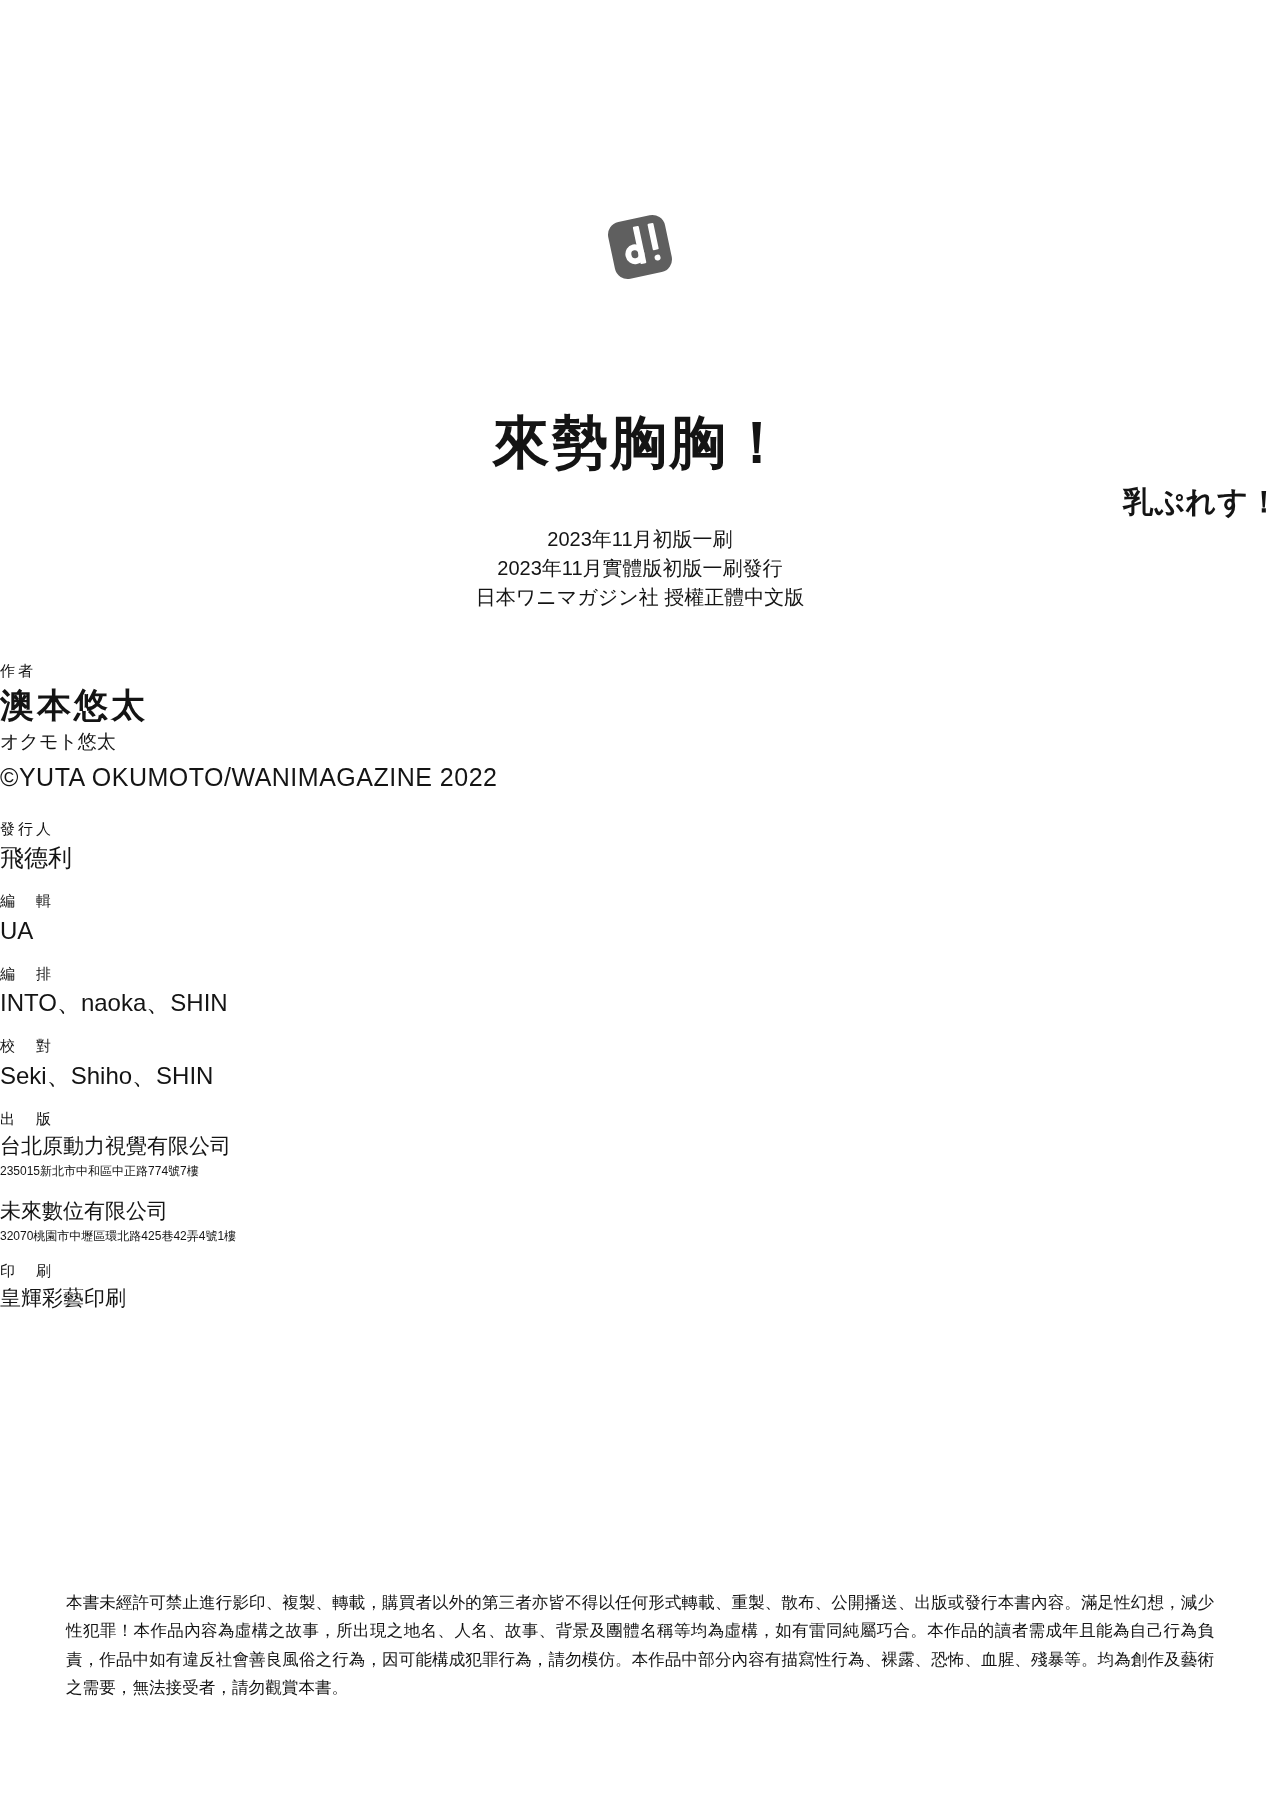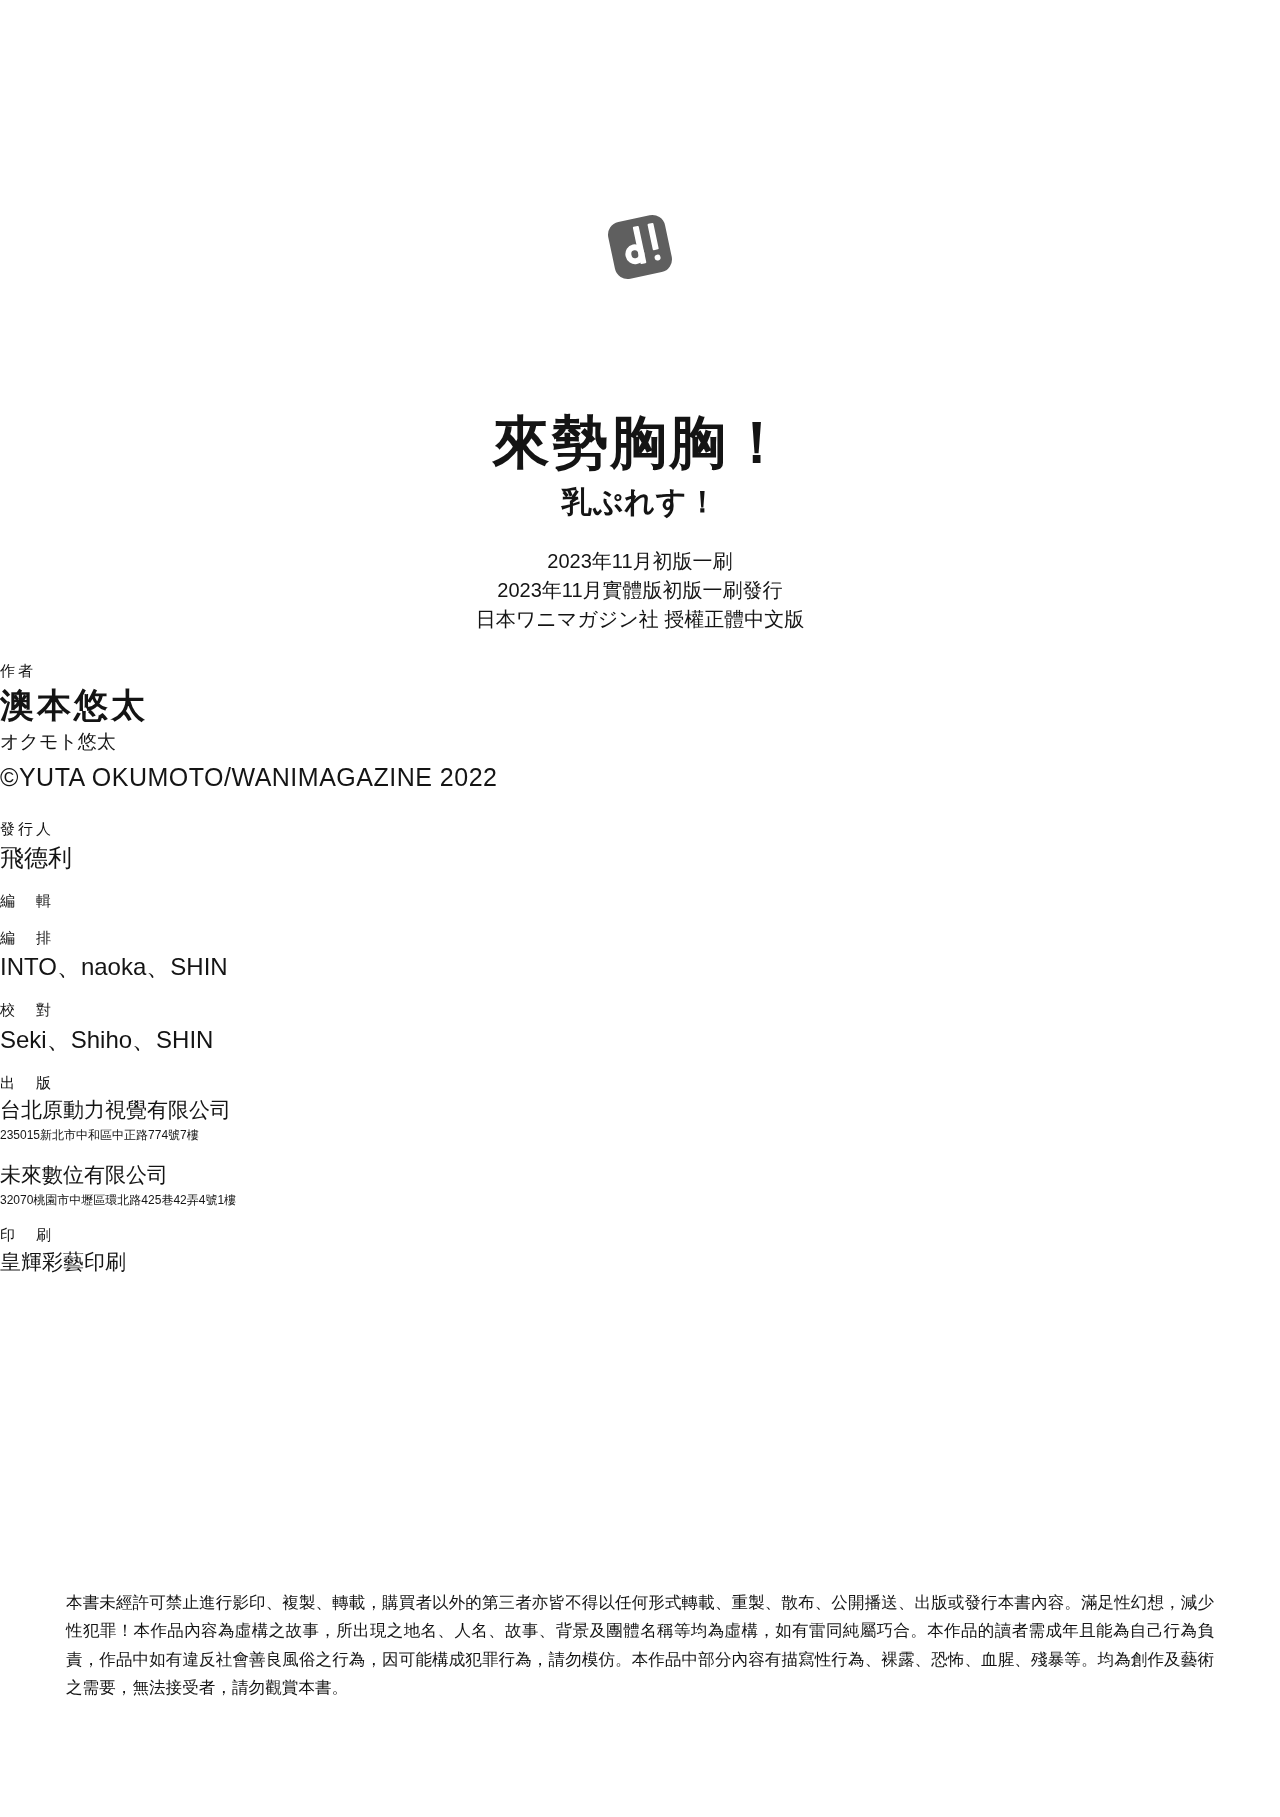--- a/index.html
+++ b/index.html
@@ -104,23 +104,24 @@
     letter-spacing: 2px;
     line-height: 1.15;
     margin: 0;
   }
   .title-sub {
     font-size: 30px;
     font-weight: bold;
     letter-spacing: 1px;
     line-height: 1.3;
     margin: 6px 0 0 0;
+    text-align: right;
   }
   .edition-lines {
-    margin-top: 26px;
+    margin-top: 4px;
   }
   .edition-line {
     font-size: 20px;
     line-height: 1.45;
   }
 
   
   .credits {
     position: absolute;
     top: 660px;
@@ -216,20 +217,21 @@
       <div class="copyright-line">©YUTA OKUMOTO/WANIMAGAZINE 2022</div>
     </div>
 
     <div class="credit-block">
       <div class="credit-role">發行人</div>
       <div class="credit-name-l">飛德利</div>
     </div>
 
     <div class="credit-block">
       <div class="credit-role">編　輯</div>
+      <div class="credit-name-l">UA</div>
     </div>
 
     <div class="credit-block">
       <div class="credit-role">編　排</div>
       <div class="credit-name-l">INTO、naoka、SHIN</div>
     </div>
 
     <div class="credit-block">
       <div class="credit-role">校　對</div>
       <div class="credit-name-l">Seki、Shiho、SHIN</div>

